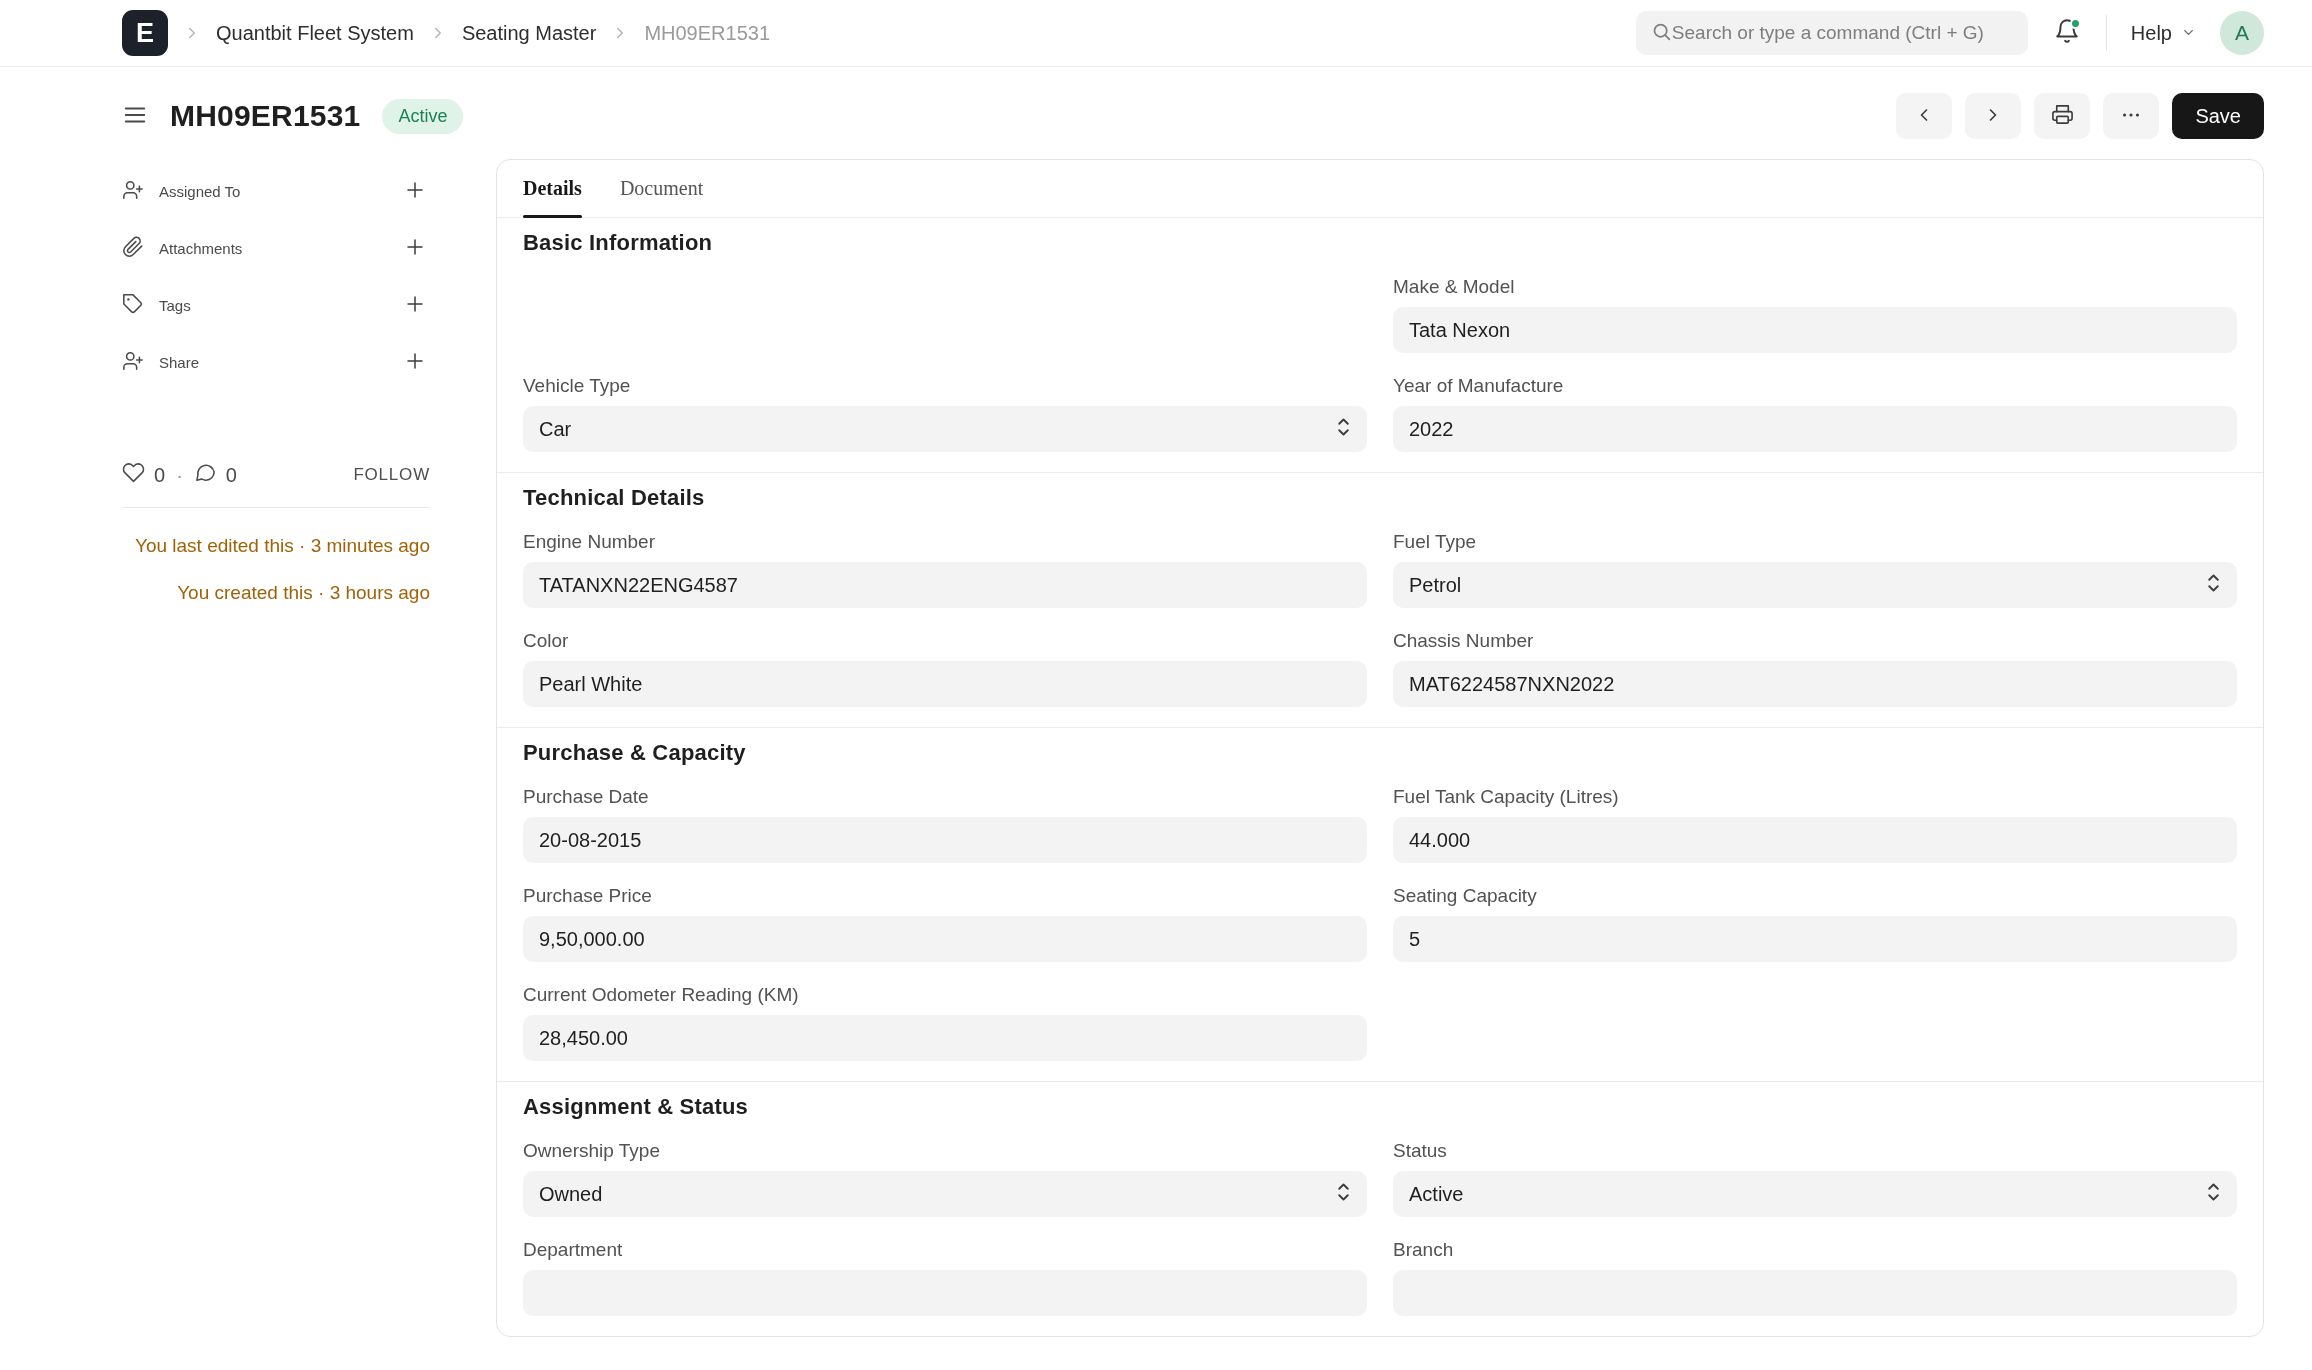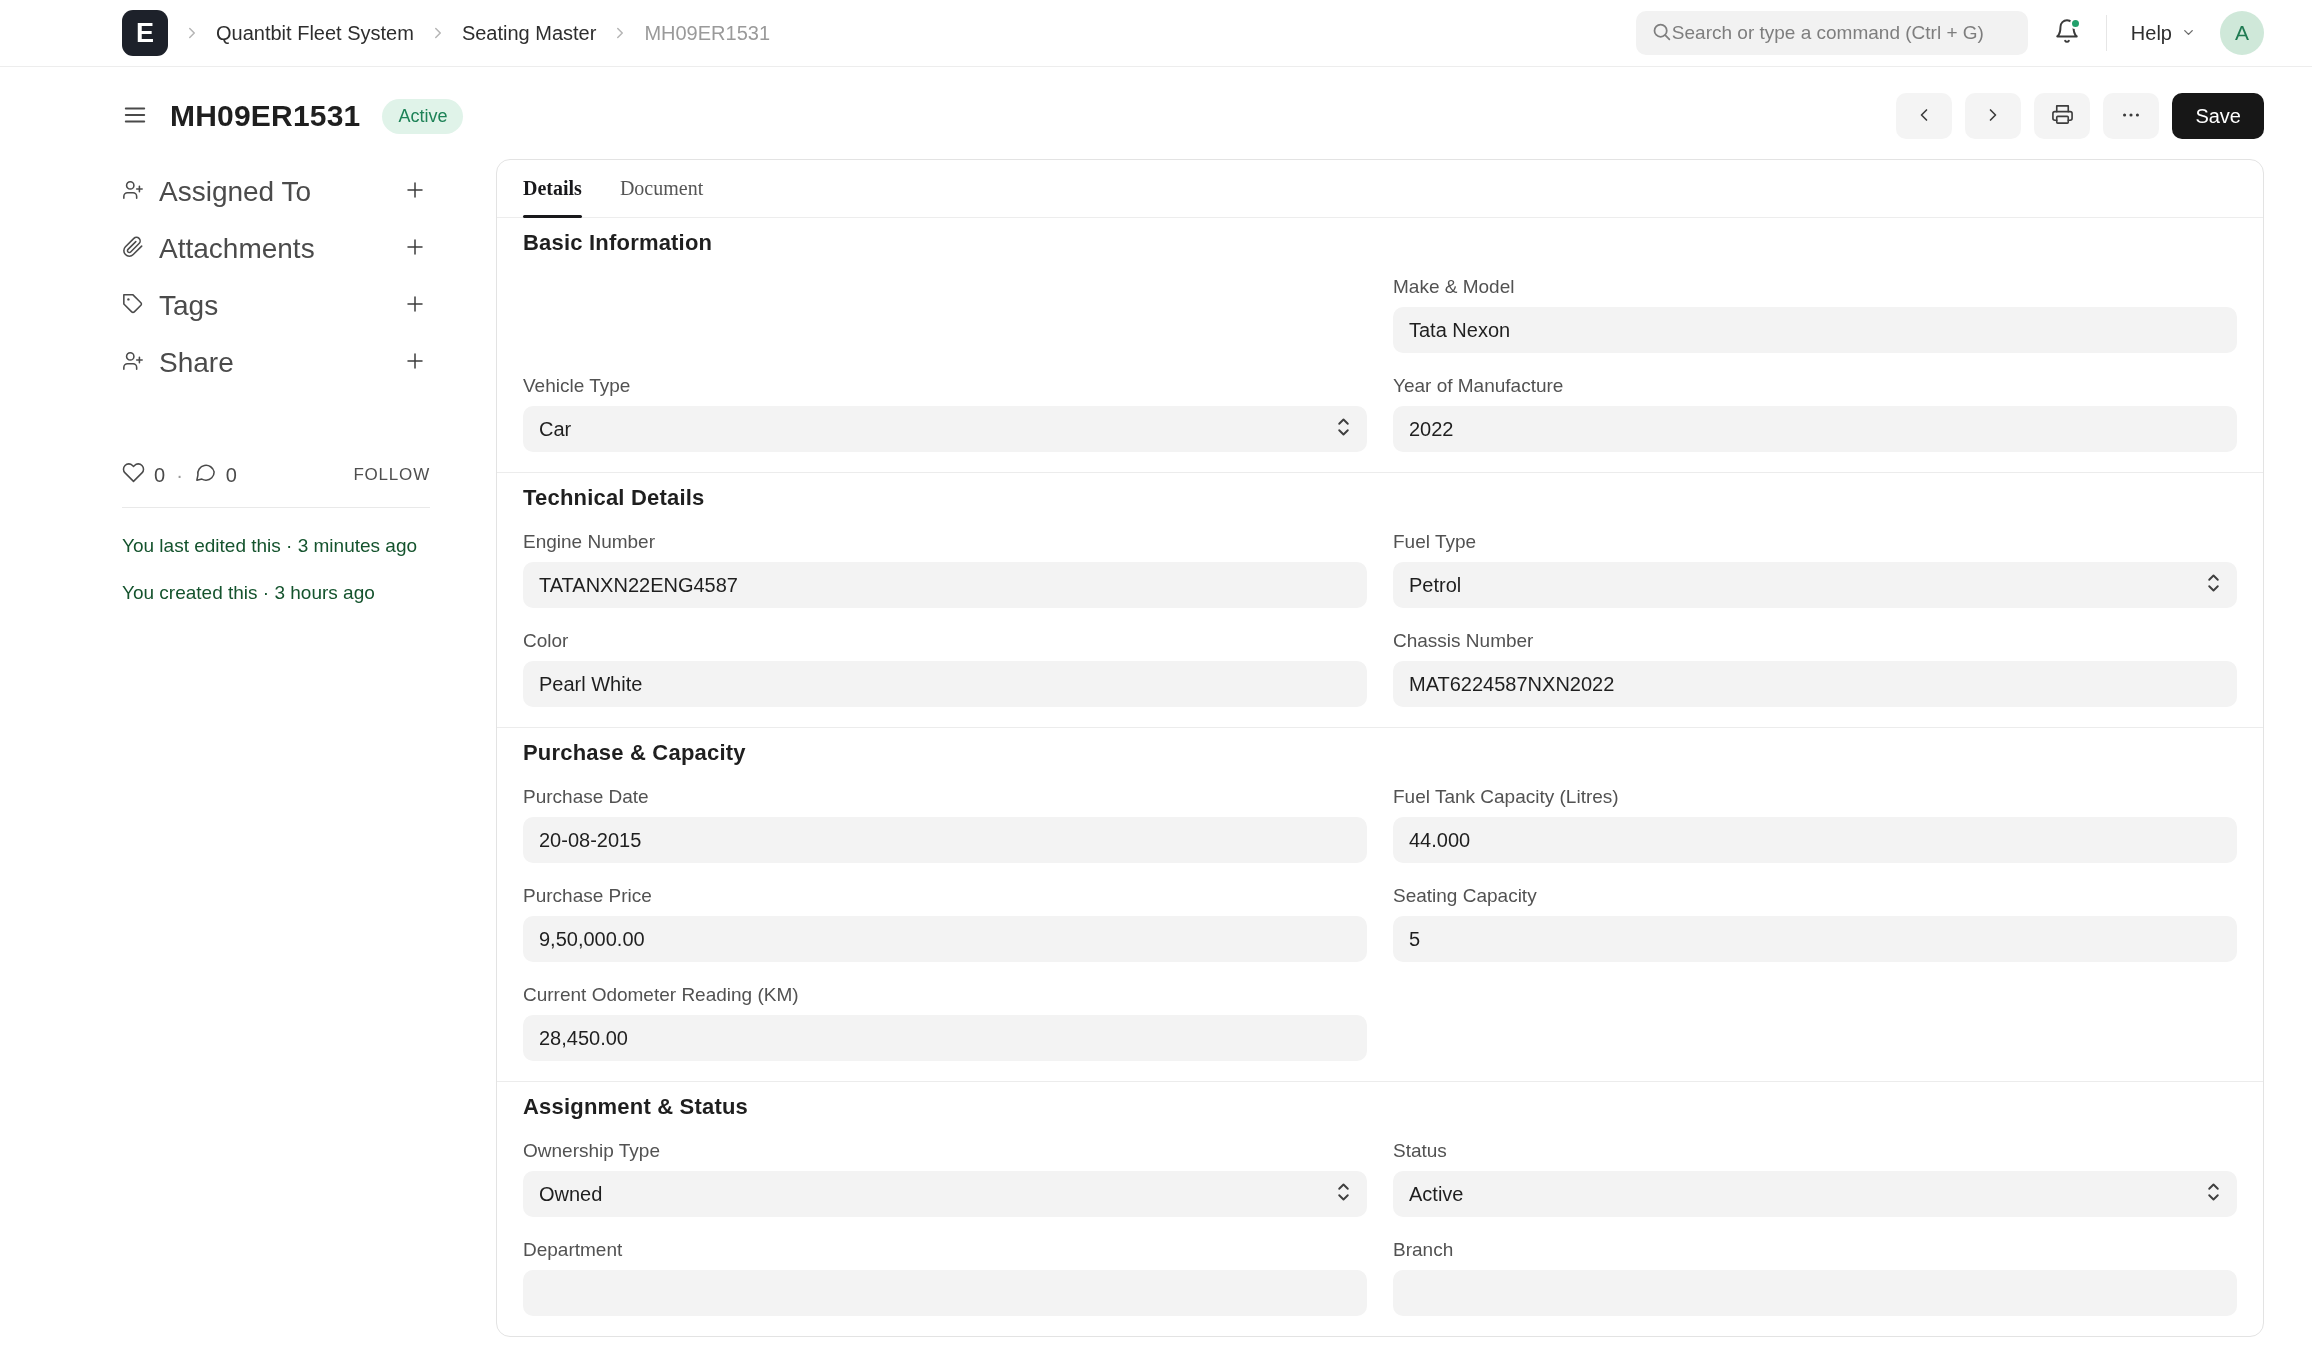--- a/index.html
+++ b/index.html
@@ -43,33 +43,33 @@
   .icon-btn { width:56px; height:46px; border-radius:10px; background:#f4f4f4; border:none;
     display:flex; align-items:center; justify-content:center; cursor:pointer; }
   .save-btn { height:46px; padding:0 23px; border-radius:10px; background:#171717; color:#fff;
     font-size:20px; font-weight:500; border:none; cursor:pointer; font-family:inherit; }
 
   
   .page { display:flex; align-items:flex-start; gap:66px; padding:0 48px 0 122px; }
 
   
   .sidebar { width:308px; flex:none; padding-top:4px; }
-  .sb-item { display:flex; align-items:center; gap:15px; height:57px; font-size:28px;
+  .sb-item { display:flex; align-items:center; gap:15px; height:57px; font-size:15px;
     color:#4b4b4b; cursor:pointer; }
   .sb-item .sb-label { flex:1; }
   .sb-plus { background:none; border:none; cursor:pointer; display:flex; align-items:center;
     justify-content:center; width:30px; height:30px; }
   .likes { display:flex; align-items:center; gap:11px; margin-top:70px; font-size:20px; color:#4a4a4a; }
   .like-btn, .comment-btn { background:none; border:none; cursor:pointer; display:flex;
     align-items:center; gap:9px; font-size:20px; color:#4a4a4a; font-family:inherit; }
   .dot-sep { color:#9a9a9a; }
   .follow { margin-left:auto; background:none; border:none; font-size:17px; letter-spacing:.8px;
     color:#4f4f4f; cursor:pointer; font-family:inherit; }
   .sb-divider { border:none; border-top:1px solid #e9e9e9; margin-top:18px; }
-  .sb-info { margin-top:25px; font-size:19px; color:#14532d; line-height:26px; }
+  .sb-info { margin-top:25px; font-size:19px; color:#a16207; line-height:26px;text-align:right; }
   .sb-info + .sb-info { margin-top:21px; }
 
   
   .card { flex:1; border:1px solid #e3e3e3; border-radius:14px; background:#fff; overflow:hidden; }
   .tabbar { display:flex; gap:38px; height:58px; padding:0 26px; border-bottom:1px solid #ededed; }
   .tab { position:relative; display:flex; align-items:center; font-size:20px; color:#555;
     cursor:pointer; background:none; border:none; font-family:Liberation Serif, serif; }
   .tab.active { color:#18181b; font-weight:700; }
   .tab.active::after { content:""; position:absolute; left:0; right:0; bottom:-1px;
     height:3px; background:#18181b; border-radius:3px; }

